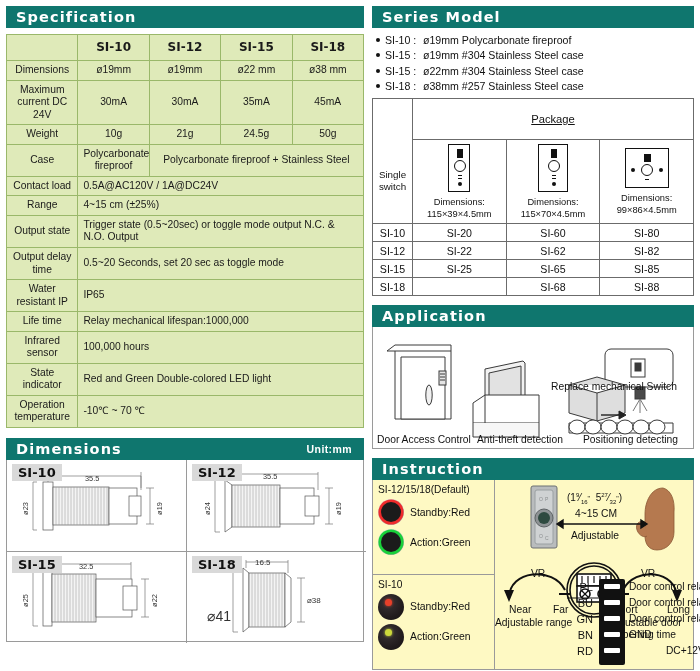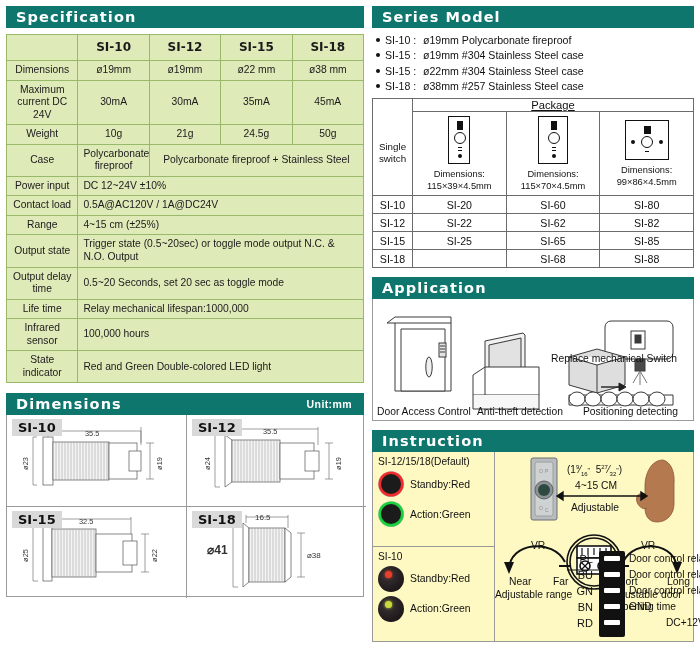--- a/index.html
+++ b/index.html
@@ -74,21 +74,21 @@
     position: relative; top: -2px;
   }
   .bullets li .m { display:inline-block; min-width: 38px; }
 
   table.pkg { border-collapse: collapse; width: 100%; table-layout: fixed; }
   table.pkg td {
     border: 1px solid #6b6b6b; font-size: 10px; color:#111;
     text-align: center; padding: 2px 2px; background:#fff;
   }
   table.pkg td.sw { width: 40px; font-size: 9.8px; line-height: 1.25; }
-  table.pkg td.hdr { font-size: 11.2px; padding: 0; text-decoration: underline; }
+  table.pkg td.hdr { font-size: 11.2px; padding: 14px; text-decoration: underline; }
   table.pkg td.cell { font-size: 10.6px; padding: 2.5px 0; }
   table.pkg td.pic { padding: 4px 2px 3px; }
   .dimtxt { font-size: 9.3px; line-height: 1.25; margin-top: 3px; }
   td.diag2 {
     padding: 0; height: 15px;
     background:
       linear-gradient(to bottom right,
         rgba(0,0,0,0) calc(50% - .5px), #333 calc(50% - .5px),
         #333 calc(50% + .5px), rgba(0,0,0,0) calc(50% + .5px)), #fff;
   }
@@ -199,50 +199,54 @@
         <td class="ctr">21g</td>
         <td class="ctr">24.5g</td>
         <td class="ctr">50g</td>
       </tr>
       <tr>
         <td class="lbl">Case</td>
         <td class="ctr">Polycarbonate fireproof</td>
         <td class="ctr" colspan="3">Polycarbonate fireproof + Stainless Steel</td>
       </tr>
       <tr>
-        <td class="lbl">Power input</td>
-        <td class="val" colspan="4">DC 12~24V ±10%</td>
-      </tr>
-      <tr>
         <td class="lbl">Contact load</td>
         <td class="val" colspan="4">0.5A@AC120V  / 1A@DC24V</td>
       </tr>
       <tr>
         <td class="lbl">Range</td>
         <td class="val" colspan="4">4~15 cm (±25%)</td>
       </tr>
       <tr>
         <td class="lbl">Output state</td>
         <td class="val" colspan="4">Trigger state (0.5~20sec) or toggle mode output N.C. &amp; N.O. Output</td>
       </tr>
       <tr>
         <td class="lbl">Output delay time</td>
         <td class="val" colspan="4">0.5~20 Seconds, set 20 sec as toggle mode</td>
       </tr>
       <tr>
+        <td class="lbl">Water resistant IP</td>
+        <td class="val" colspan="4">IP65</td>
+      </tr>
+      <tr>
         <td class="lbl">Life time</td>
         <td class="val" colspan="4">Relay mechanical lifespan:1000,000</td>
       </tr>
       <tr>
         <td class="lbl">Infrared sensor</td>
         <td class="val" colspan="4">100,000 hours</td>
       </tr>
       <tr>
         <td class="lbl">State indicator</td>
         <td class="val" colspan="4">Red and Green Double-colored LED light</td>
+      </tr>
+      <tr>
+        <td class="lbl">Operation temperature</td>
+        <td class="val" colspan="4">-10℃ ~ 70 ℃</td>
       </tr>
     </tbody>
       </table>
 
     <div style="margin-top:10px;">
       <div class="banner">
         <span class="title">Dimensions</span>
         <span class="unit">Unit:mm</span>
       </div>
 
@@ -375,21 +379,21 @@
                 <line x1="89" y1="21" x2="89" y2="75"></line>
                   <line x1="92" y1="21" x2="92" y2="75"></line>
                 <line x1="95" y1="21" x2="95" y2="75"></line>
               </g>
               <path d="M59 8 L59 16 M59 10 L101 10 M101 8 L101 21" stroke="#777"></path>
               <path d="M46 16 L46 80 M46 16 L51 16 M46 80 L51 80" stroke="#777"></path>
               <path d="M114 26 L114 70 M110 26 L118 26 M110 70 L118 70" stroke="#777"></path>
             </g>
           </svg>
           <span class="htxt" style="left:68px; top:6px; font-size:8px;">16.5</span>
-          <span class="htxt" style="left:20px; top:36px; font-size:12px;font-weight:bold;">⌀41</span>
+          <span class="htxt" style="left:20px; top:56px; font-size:14px;">⌀41</span>
           <span class="htxt" style="left:120px; top:44px; font-size:8px;">⌀38</span>
         </div>
 
       </div>
     </div>
   </div>
 
   <div class="col-right">
 
     <div class="banner">

